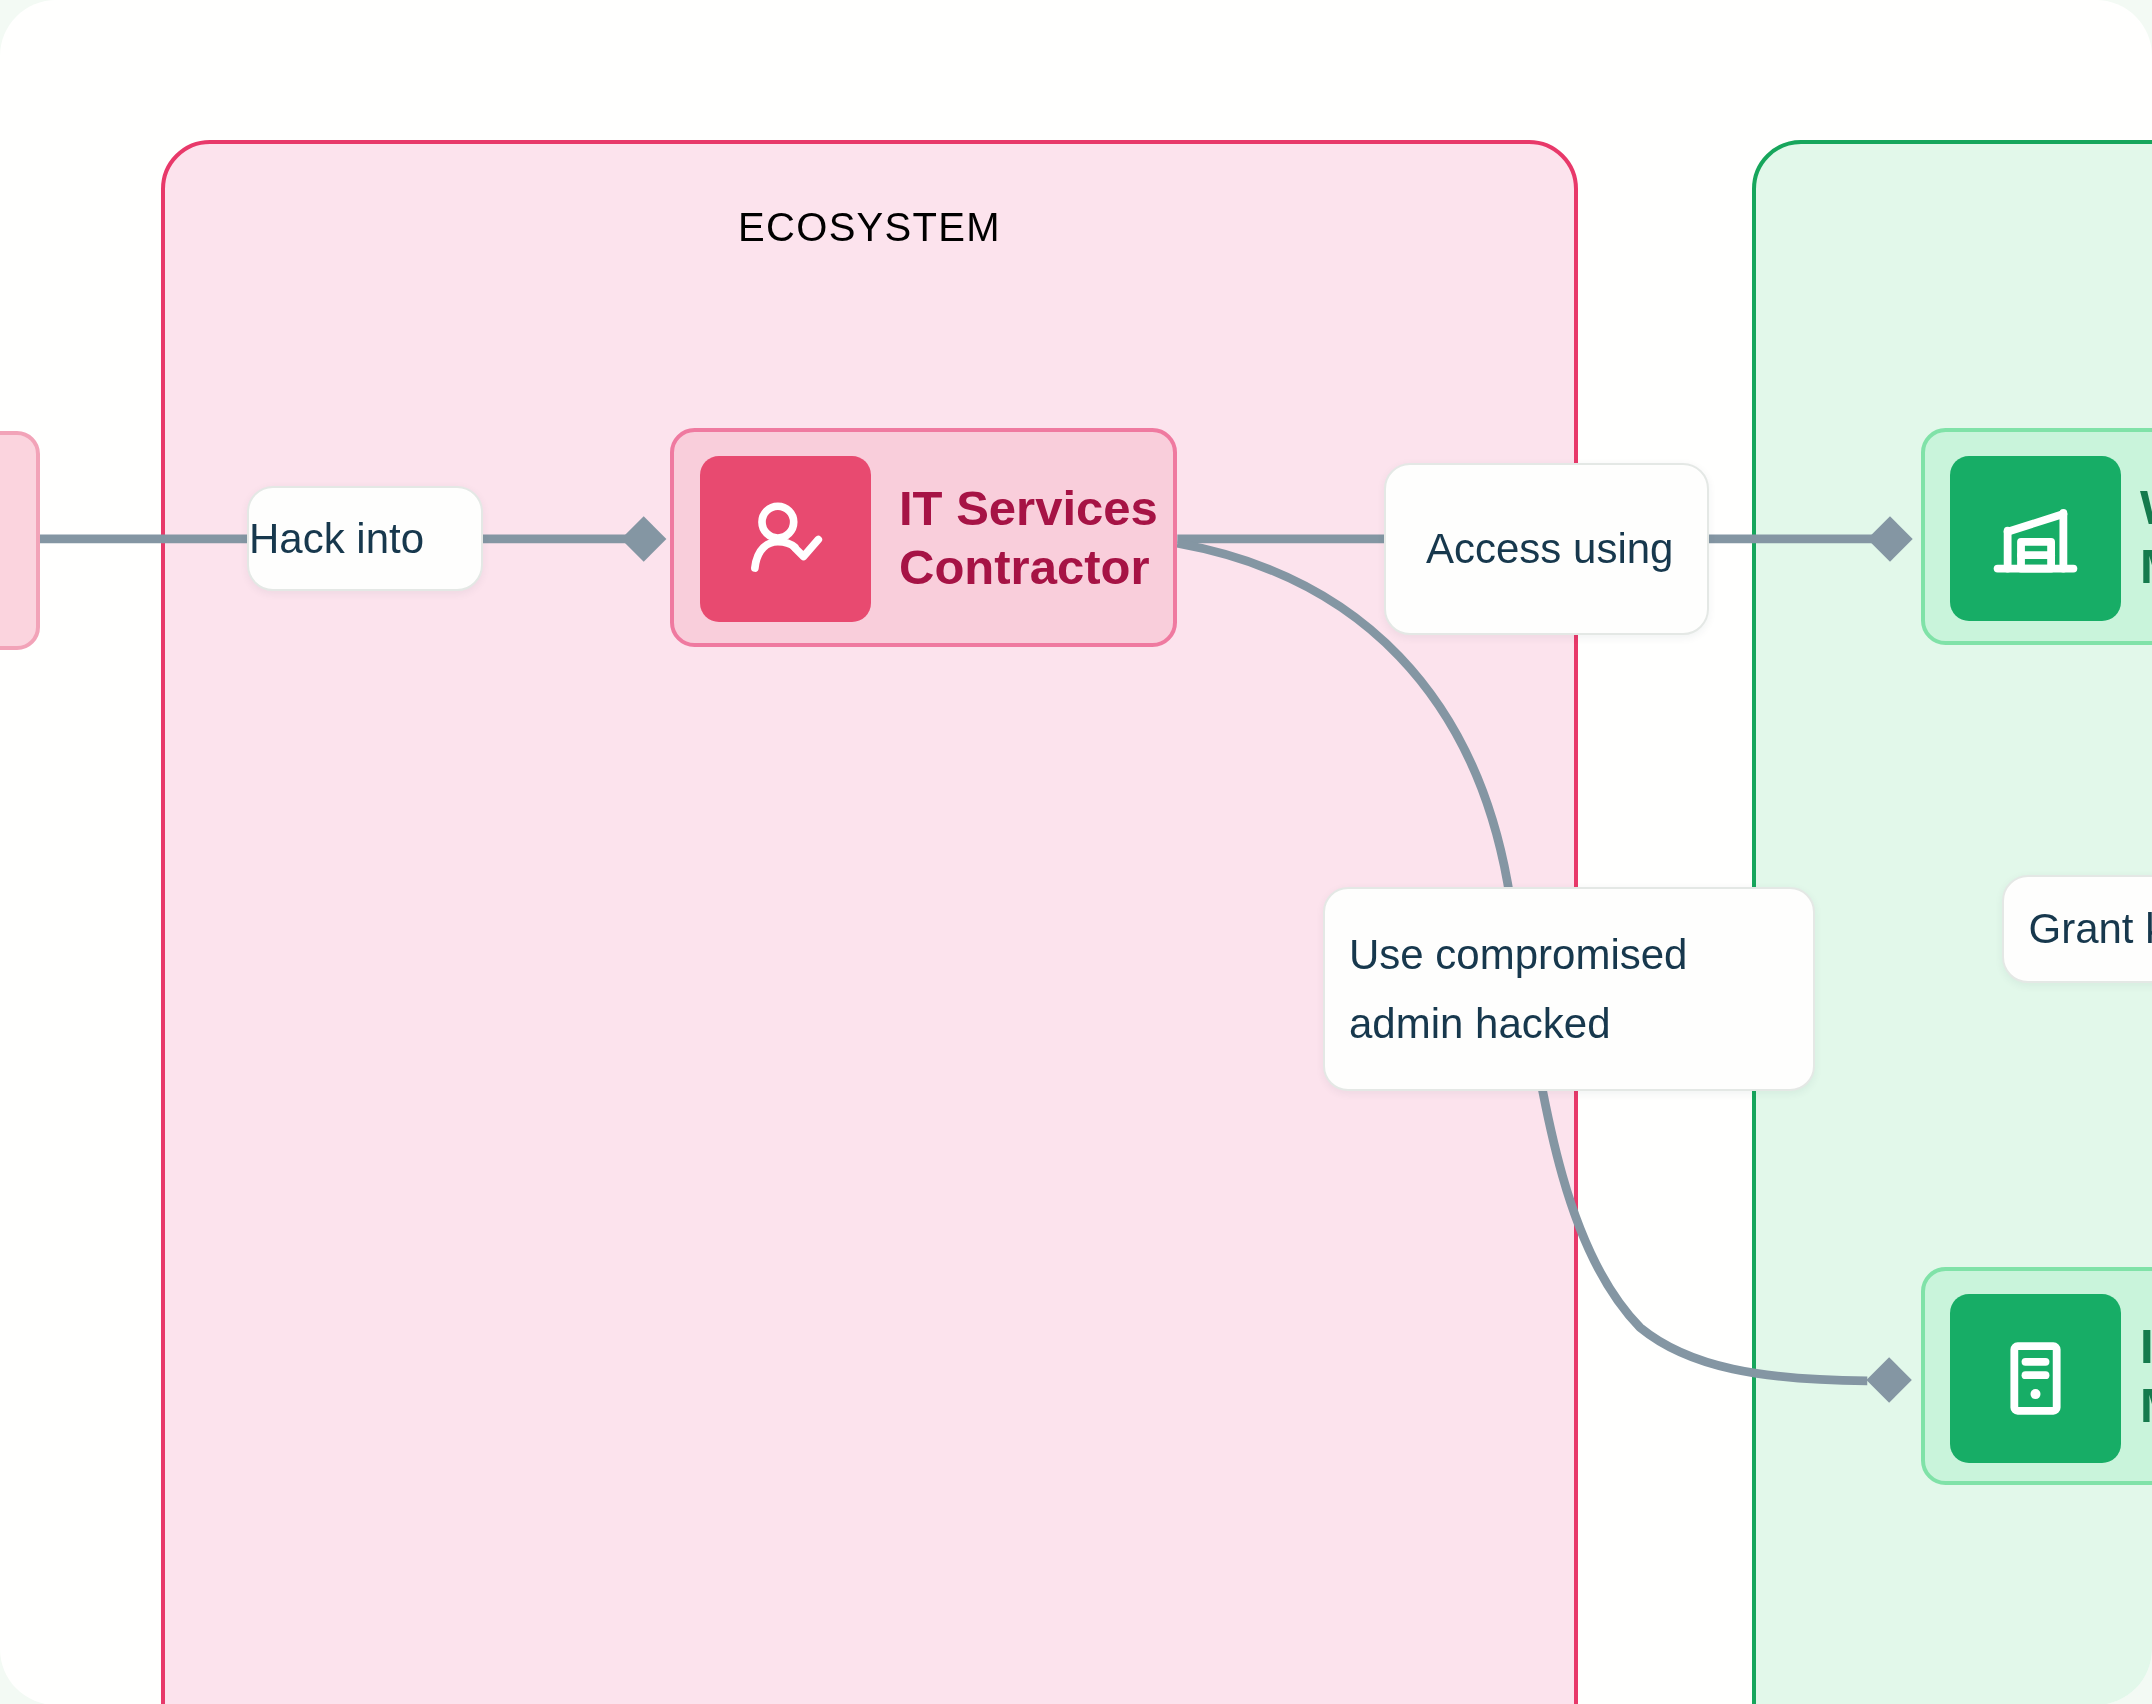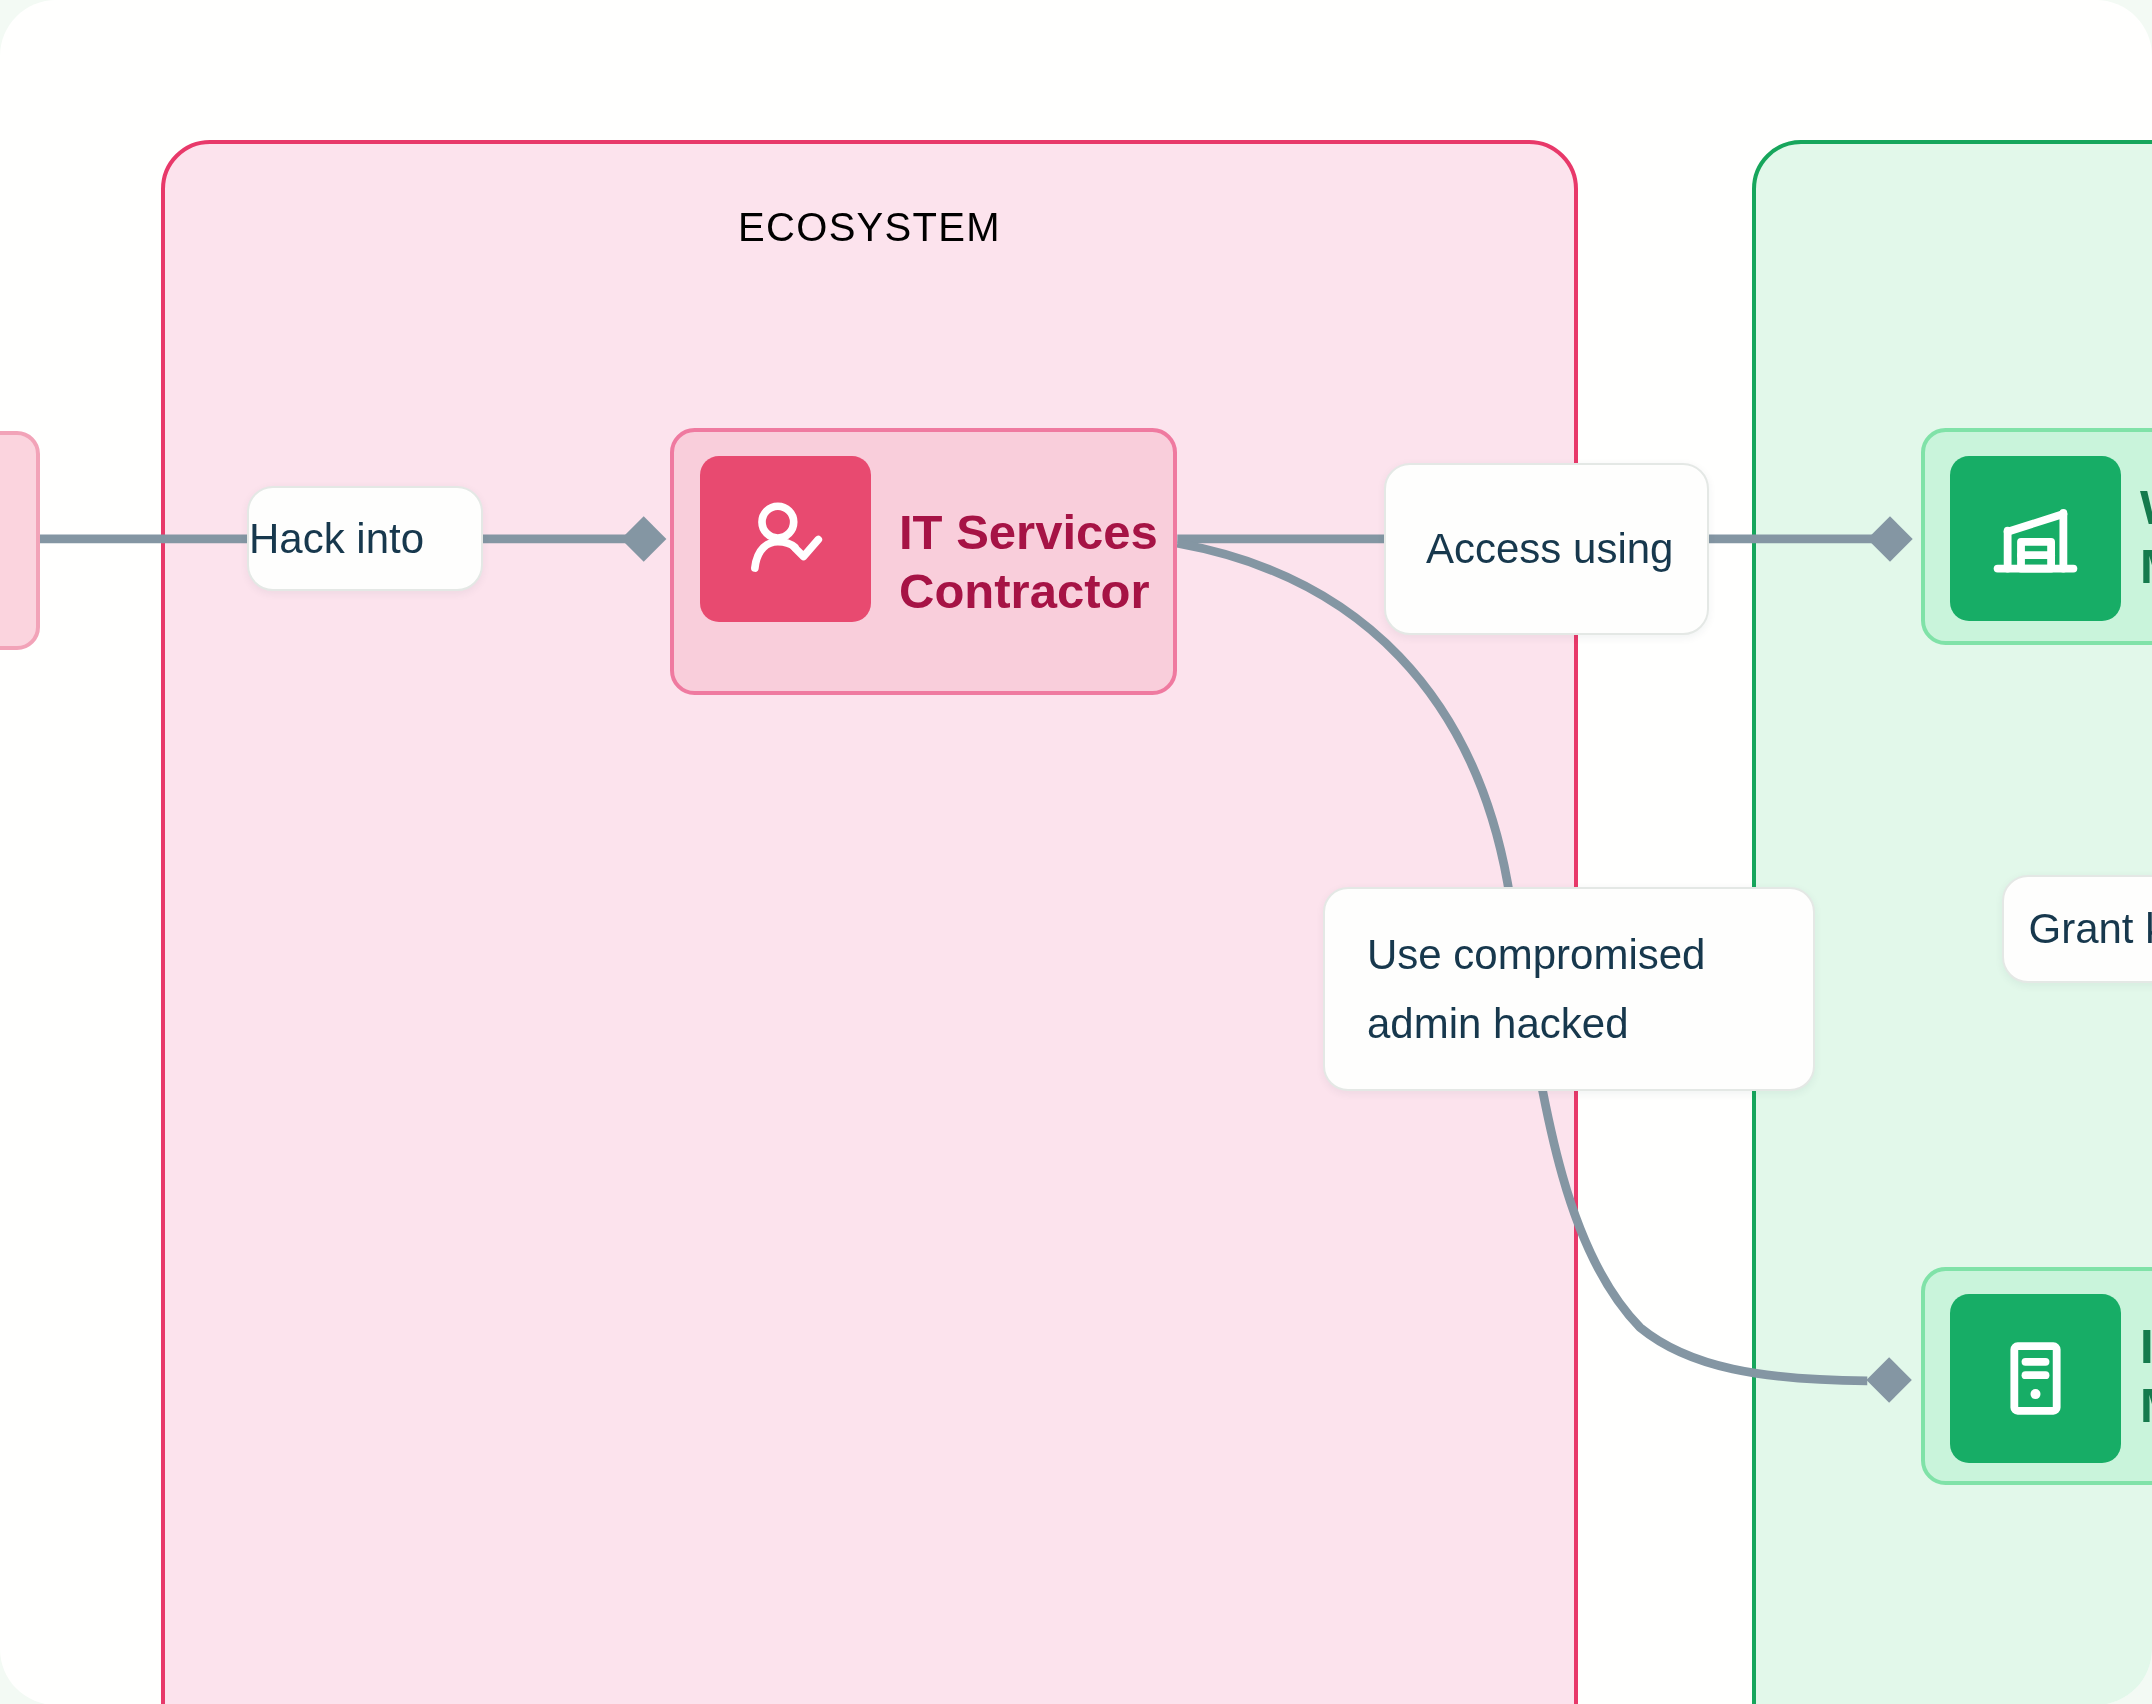--- a/index.html
+++ b/index.html
@@ -41,21 +41,21 @@
     display:flex;align-items:center;justify-content:center;
   }
   .node-label{
     position:absolute;font-size:49px;font-weight:600;line-height:59px;
   }
   .node.left-partial{
     left:-30px;top:431px;width:70px;height:219px;
     background:#FBD4DE;border:4.4px solid #F2A3B8;border-radius:23px;
   }
   .node.it{
-    left:670px;top:428px;width:507px;height:267px;
+    left:670px;top:428px;width:507px;height:219px;
     background:#F9CEDB;border:4.4px solid #EF7AA0;
   }
   .node.it .node-icon{left:26px;top:23.6px;width:171px;height:166px;background:#E84A70;}
   .node.it .node-label{left:225px;top:50%;transform:translateY(-50%);color:#A61345;}
   .node.green-node{background:#C9F4DB;border:4.4px solid #80E2A8;}
   .node.warehouse{left:1921px;top:428px;width:262px;height:217px;}
   .node.warehouse .node-icon{left:24.5px;top:23.6px;width:171px;height:165px;background:#17AD66;}
   .node.server{left:1921px;top:1267px;width:262px;height:218px;}
   .node.server .node-icon{left:24.5px;top:23px;width:171px;height:169px;background:#17AD66;}
   .node.green-node .node-label{left:215px;top:50%;transform:translateY(-50%);color:#157A4D;}
@@ -64,21 +64,21 @@
     position:absolute;box-sizing:border-box;
     background:#FEFEFD;border:2.6px solid #E4E8E5;border-radius:26px;
     box-shadow:0 2.6px 8.7px rgba(20,50,70,0.06);
     color:#17384D;font-size:42px;font-weight:500;
     display:flex;flex-direction:column;justify-content:center;
   }
   .pill.center{align-items:flex-start;}
   .pill .line{white-space:nowrap;}
   .pill.hack{left:247px;top:486px;width:236px;height:105px;}
   .pill.access{left:1384px;top:463px;width:325px;height:172px;padding-left:40px;line-height:58px;gap:48px;}
-  .pill.use-admin{left:1323px;top:887px;width:492px;height:204px;padding-left:42px;line-height:69px;border-radius:25px;}
+  .pill.use-admin{left:1323px;top:887px;width:492px;height:204px;padding-left:24px;line-height:69px;border-radius:25px;}
   .pill.grant{left:2002px;top:875px;width:288px;height:108px;padding-left:24.5px;}
 </style>
 </head>
 <body>
 
 <div class="canvas">
 
   <div class="container pink">
     <div class="container-title">ECOSYSTEM</div>
   </div>

